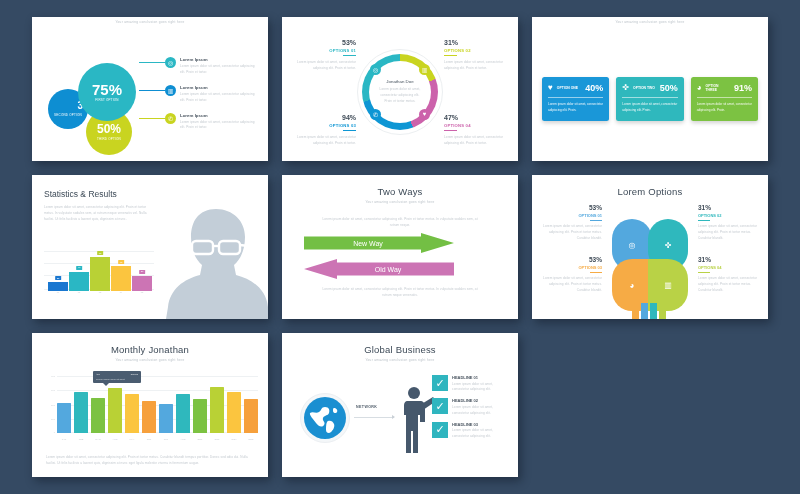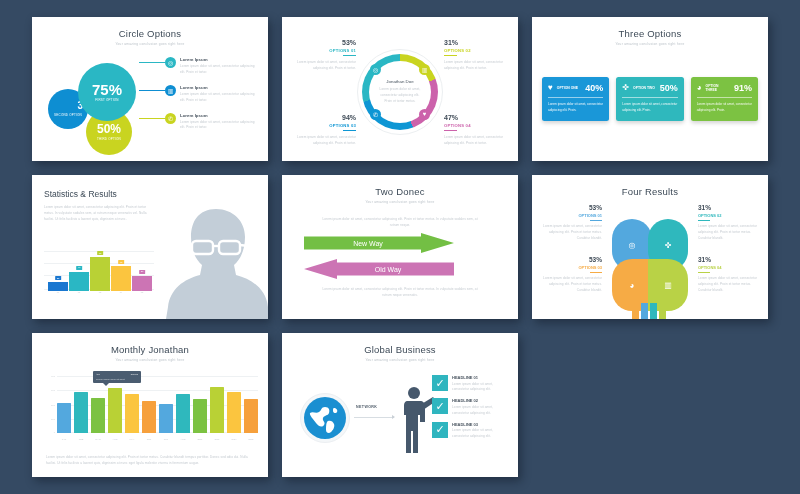--- a/index.html
+++ b/index.html
@@ -193,21 +193,20 @@
   .chk-h { font-size:4px; font-weight:bold; color:#4a5560; margin-bottom:1.5px; }
 </style>
 </head>
 <body>
 
 <div class="deck">
 
 
   <div class="cell">
     <div class="slide">
-      <div class="s-title">Circle Options</div>
       <div class="s-sub">Your amazing conclusion goes right here</div>
 
       <div class="circ-wrap">
         <div class="cbubble cb75">
           <div class="pct">75%</div>
           <div class="lbl">FIRST OPTION</div>
         </div>
         <div class="cbubble cb35">
           <div class="pct">35%</div>
           <div class="lbl">SECOND OPTION</div>
@@ -284,21 +283,20 @@
         <div class="p">47%</div>
         <div class="o" style="color:#cc62ab">OPTIONS 04</div>
         <div class="bar" style="background:#cc62ab"></div>
         <p class="lorem">Lorem ipsum dolor sit amet, consectetur adipiscing elit. Proin et tortor.</p>
       </div>
     </div>
   </div>
 
   <div class="cell">
     <div class="slide">
-      <div class="s-title">Three Options</div>
       <div class="s-sub">Your amazing conclusion goes right here</div>
       <div class="cards">
         <div class="card" style="background:#1a97d8">
           <div class="card-top">
             <span class="card-ico">♥</span>
             <span class="card-nm">OPTION ONE</span>
             <span class="card-pc">40%</span>
           </div>
           <div class="card-rule"></div>
           <div class="card-tx">Lorem ipsum dolor sit amet, consectetur adipiscing elit. Proin.</div>
@@ -371,42 +369,42 @@
         <rect x="55" y="38" width="21" height="13" rx="4" fill="none" stroke="#ffffff" stroke-width="2.4"></rect>
         <line x1="49" y1="43" x2="55" y2="43" stroke="#ffffff" stroke-width="2.4"></line>
         <line x1="20" y1="43" x2="28" y2="42" stroke="#ffffff" stroke-width="2.4"></line>
         <line x1="76" y1="42" x2="84" y2="43" stroke="#ffffff" stroke-width="2.4"></line>
       </svg>
     </div>
   </div>
 
   <div class="cell">
     <div class="slide">
-      <div class="s-title">Two Donec</div>
+      <div class="s-title">Two Ways</div>
       <div class="s-sub">Your amazing conclusion goes right here</div>
       <div class="lorem" style="position:absolute;left:40px;right:40px;top:42px;text-align:center">Lorem ipsum dolor sit amet, consectetur adipiscing elit. Proin et tortor metus. In vulputate sodales sem, at rutrum neque.</div>
 
       <div class="arrow-row" style="top:58px">
         <div class="arrow arrow-r">
           <span>New Way</span>
         </div>
       </div>
       <div class="arrow-row" style="top:84px">
         <div class="arrow arrow-l">
           <span>Old Way</span>
         </div>
       </div>
 
       <div class="lorem" style="position:absolute;left:40px;right:40px;top:112px;text-align:center">Lorem ipsum dolor sit amet, consectetur adipiscing elit. Proin et tortor metus. In vulputate sodales sem, at rutrum neque venenatis.</div>
     </div>
   </div>
 
   <div class="cell">
     <div class="slide">
-      <div class="s-title">Four Results</div>
+      <div class="s-title">Lorem Options</div>
 
       <div class="flower">
         <div class="petal p1">
             <span>◎</span>
           </div>
         <div class="petal p2">
             <span>✜</span>
           </div>
         <div class="petal p3">
             <span>◕</span>

